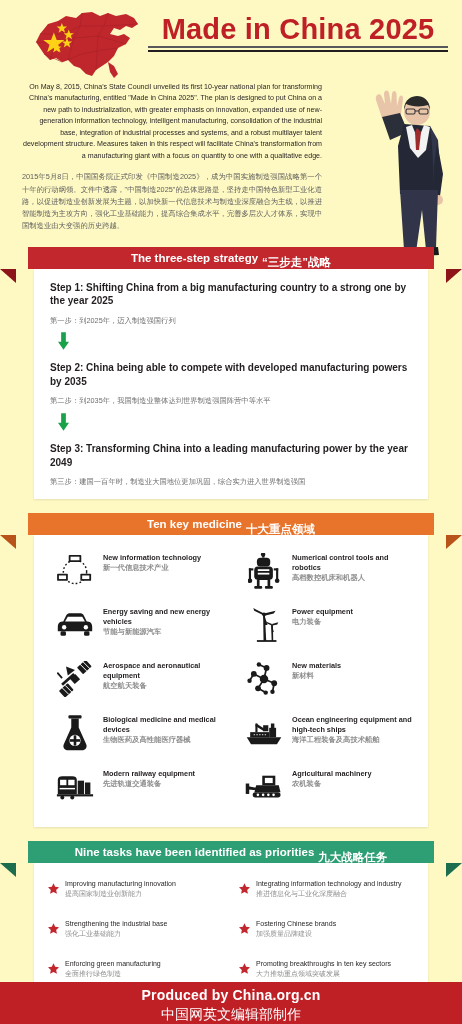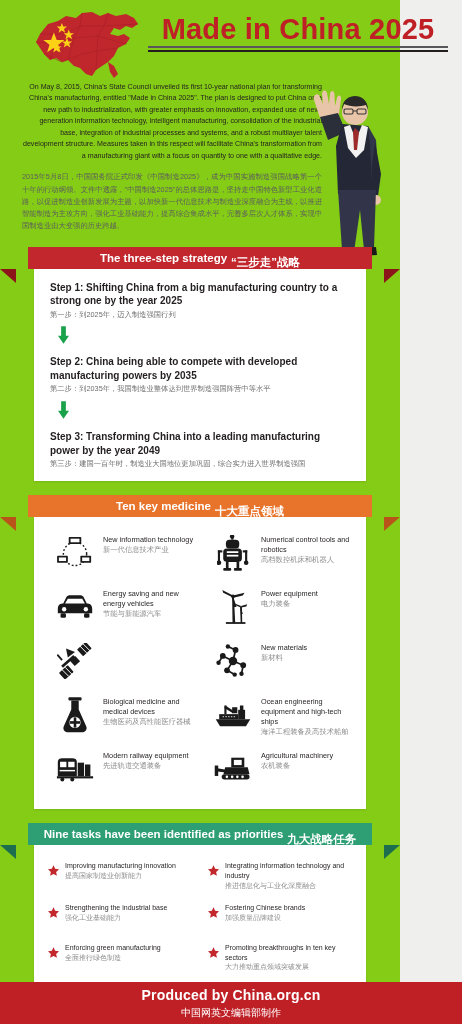--- a/index.html
+++ b/index.html
@@ -2,21 +2,21 @@
 <html><head>
 <meta charset="utf-8">
 <style>
   * { box-sizing: border-box; margin: 0; padding: 0; }
   html, body {
     width: 462px; height: 1024px;
     background: #efefee;
     font-family: "Liberation Sans", sans-serif;
     overflow: hidden;
   }
-  .page { position: relative; width: 400px; height: 1024px; background: #84cc16; }
+  .page { position: relative; width: 462px; height: 1024px; background: #fef9c3; }
 
   
   .header { position: relative; height: 82px; }
   .map-wrap { position: absolute; left: 22px; top: 4px; width: 128px; height: 78px; }
   .title-wrap { position: absolute; left: 148px; top: 14px; width: 300px; }
   .main-title {
     font-size: 29px; font-weight: bold; color: #bf2026;
     letter-spacing: 0.2px; text-align: center; line-height: 1.05;
   }
   .title-rule-1 { margin-top: 2px; height: 2px; background: #58585a; }
@@ -52,47 +52,47 @@
   .fold.right { right: -28px; }
 
   .card {
     position: relative; margin: 0 34px; background: #ffffff;
     box-shadow: 0 1px 2px rgba(0,0,0,0.10);
   }
 
   
   .steps { padding: 12px 14px 12px 16px; }
   .step-en { font-size: 10px; font-weight: bold; color: #231f20; line-height: 1.35; }
-  .step-cn { font-size: 7.3px; color: #6e6e6e; margin-top: 2px; line-height: 1.35; }
+  .step-cn { font-size: 7.3px; color: #6e6e6e; margin-top: 8px; line-height: 1.35; }
   .arrow-down { margin: 7px 0 7px 8px; }
 
   
   .sectors { padding: 10px 8px 12px 8px; display: grid; grid-template-columns: 1fr 1fr; }
   .sector { display: flex; align-items: flex-start; padding: 6px 4px 6px 12px; min-height: 54px; }
   .sector .ico { width: 42px; min-width: 42px; height: 40px; display: flex; align-items: center; justify-content: center; }
-  .sector .txt { padding-left: 7px; padding-top: 2px; }
+  .sector .txt { padding-left: 7px; padding-top: 2px; font-weight: bold; }
   .sector .en { font-size: 7.3px; color: #231f20; line-height: 1.38; }
   .sector .cn { font-size: 7.3px; color: #8d8d8d; line-height: 1.38; }
 
   
   .tasks { padding: 10px 6px 12px 6px; display: grid; grid-template-columns: 1fr 1fr; }
   .task { display: flex; align-items: flex-start; padding: 6px 6px 6px 8px; min-height: 40px; }
   .task .star { width: 13px; min-width: 13px; padding-top: 1px; }
   .task .txt { padding-left: 4px; }
   .task .en { font-size: 7px; color: #231f20; line-height: 1.4; }
   .task .cn { font-size: 7px; color: #8d8d8d; line-height: 1.4; }
 
   
   .footer {
     position: absolute; left: 0; bottom: 0; width: 462px; height: 42px;
     background: #bf2026; display: flex; flex-direction: column;
-    align-items: center; justify-content: center;
+    align-items: center; justify-content: flex-end;
   }
   .footer-en { color: #ffffff; font-size: 14px; font-weight: bold; letter-spacing: 0.2px; }
-  .footer-cn { color: #ffffff; font-size: 10px; margin-top: 3px; }
+  .footer-cn { color: #ffffff; font-size: 14px; margin-top: 3px; }
 </style>
 </head>
 <body>
 
 <div class="page">
 
   <div class="header">
     <div class="map-wrap">
       <svg viewBox="0 0 128 78" width="128" height="78">
         <path d="M18 30 L26 20 L36 17 L44 12 L54 14 L60 9 L70 8 L78 12 L86 9 L94 12 L104 10 L112 14 L116 20 L110 24
@@ -311,20 +311,24 @@
               <rect x="2" y="12" width="2" height="8" transform="rotate(-42 3 16)"></rect>
             </g>
             <g stroke="#fff" stroke-width="1.1">
               <line x1="25" y1="3" x2="33" y2="11"></line>
                 <line x1="29" y1="1" x2="37" y2="9"></line>
               <line x1="5" y1="29" x2="13" y2="37"></line>
                 <line x1="9" y1="27" x2="17" y2="35"></line>
             </g>
           </svg>
         </div>
+        <div class="txt">
+          <div class="en">Aerospace and aeronautical equipment</div>
+          <div class="cn">航空航天装备</div>
+        </div>
       </div>
 
       <div class="sector">
         <div class="ico">
           <svg viewBox="0 0 40 40" width="34" height="34">
             <g stroke="#1a1a1a" stroke-width="2">
               <line x1="20" y1="20" x2="8" y2="14"></line>
                 <line x1="20" y1="20" x2="13" y2="31"></line>
               <line x1="20" y1="20" x2="32" y2="25"></line>
                 <line x1="20" y1="20" x2="23" y2="7"></line>

